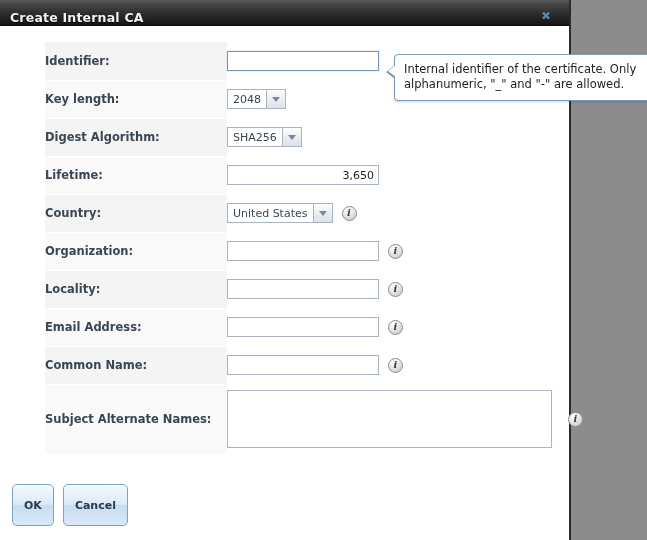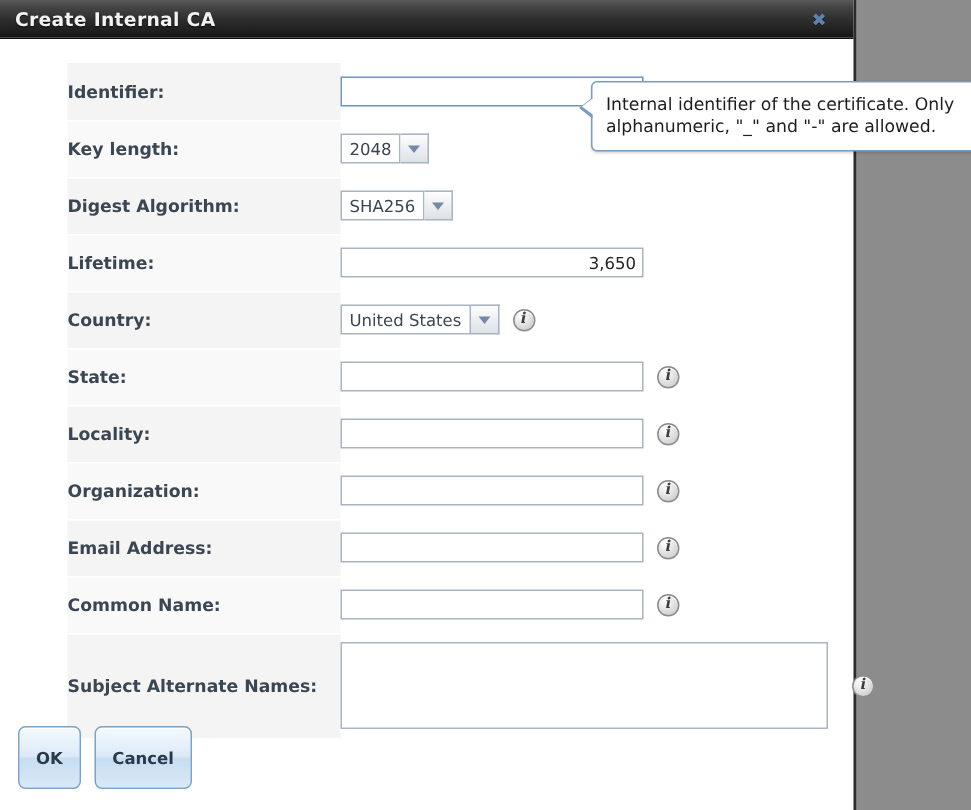--- a/index.html
+++ b/index.html
@@ -28,21 +28,21 @@
   }
 
   
   #titlebar {
     position: relative;
     height: 26px;
     background: linear-gradient(to bottom,
         #5a5a5a 0%, #454545 18%, #2e2e2e 52%, #1d1d1d 86%, #141414 100%);
     border-bottom: 1px solid #0d0d0d;
     display: flex;
-    align-items: center;
+    align-items: flex-end;
     padding: 0 6px 0 10px;
   }
   #titlebar .title {
     color: #f2f2f2;
     font-size: 12.5px;
     font-weight: bold;
     letter-spacing: 0.2px;
     text-shadow: 0 1px 1px rgba(0,0,0,.8);
     flex: 1;
   }
@@ -86,21 +86,21 @@
 
   td.field {
     padding-left: 6px;
     height: 38px;
   }
   tr.tall td.field { height: 70px; }
 
   
   .txt {
     height: 20px;
-    width: 202px;
+    width: 152px;
     border: 1px solid #a9b4c0;
     background: #ffffff;
     font-family: "DejaVu Sans", "Liberation Sans", sans-serif;
     font-size: 11px;
     color: #222;
     padding: 1px 4px;
     outline: none;
     vertical-align: middle;
   }
   .txt.focused {
@@ -271,29 +271,25 @@
           <tr>
             <td class="label">Country:</td>
             <td class="field"><span class="combo w-cty">
                 <span class="val">United States</span>
                 <span class="arrow">
                   <i></i>
                 </span>
               </span><span class="info">i</span></td>
           </tr>
           <tr>
-            <td class="label">State:</td>
+            <td class="label">Organization:</td>
             <td class="field"><input type="text" class="txt" style=""><span class="info">i</span></td>
           </tr>
           <tr>
             <td class="label">Locality:</td>
-            <td class="field"><input type="text" class="txt" style=""><span class="info">i</span></td>
-          </tr>
-          <tr>
-            <td class="label">Organization:</td>
             <td class="field"><input type="text" class="txt" style=""><span class="info">i</span></td>
           </tr>
           <tr>
             <td class="label">Email Address:</td>
             <td class="field"><input type="text" class="txt" style=""><span class="info">i</span></td>
           </tr>
           <tr>
             <td class="label">Common Name:</td>
             <td class="field"><input type="text" class="txt" style=""><span class="info">i</span></td>
           </tr>

